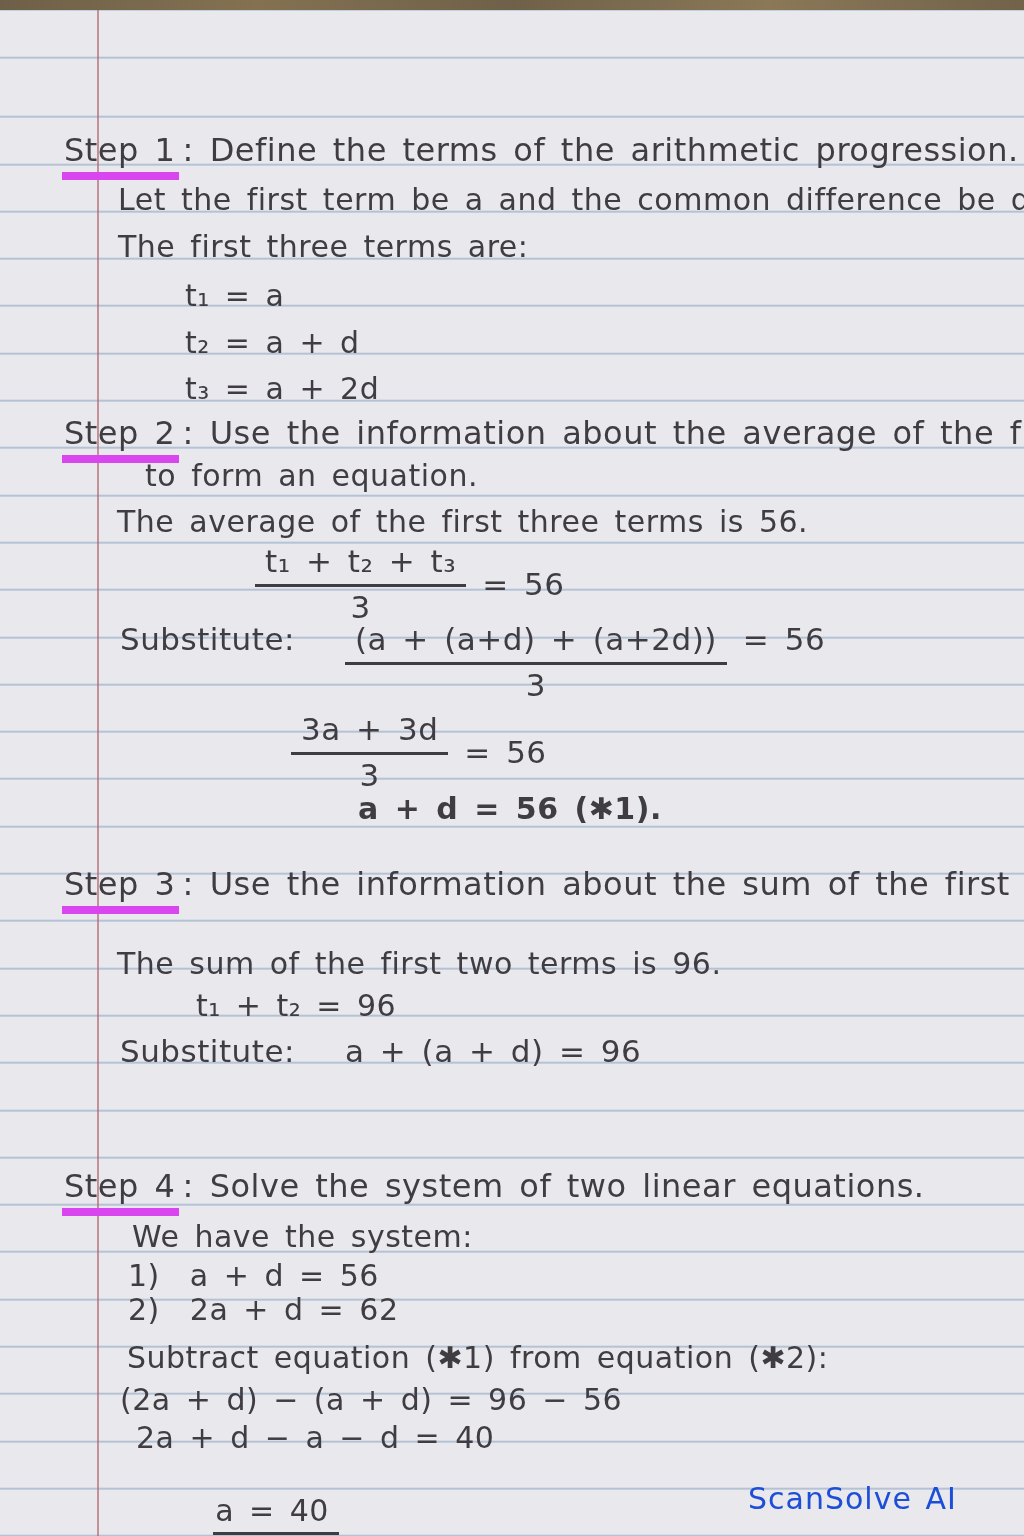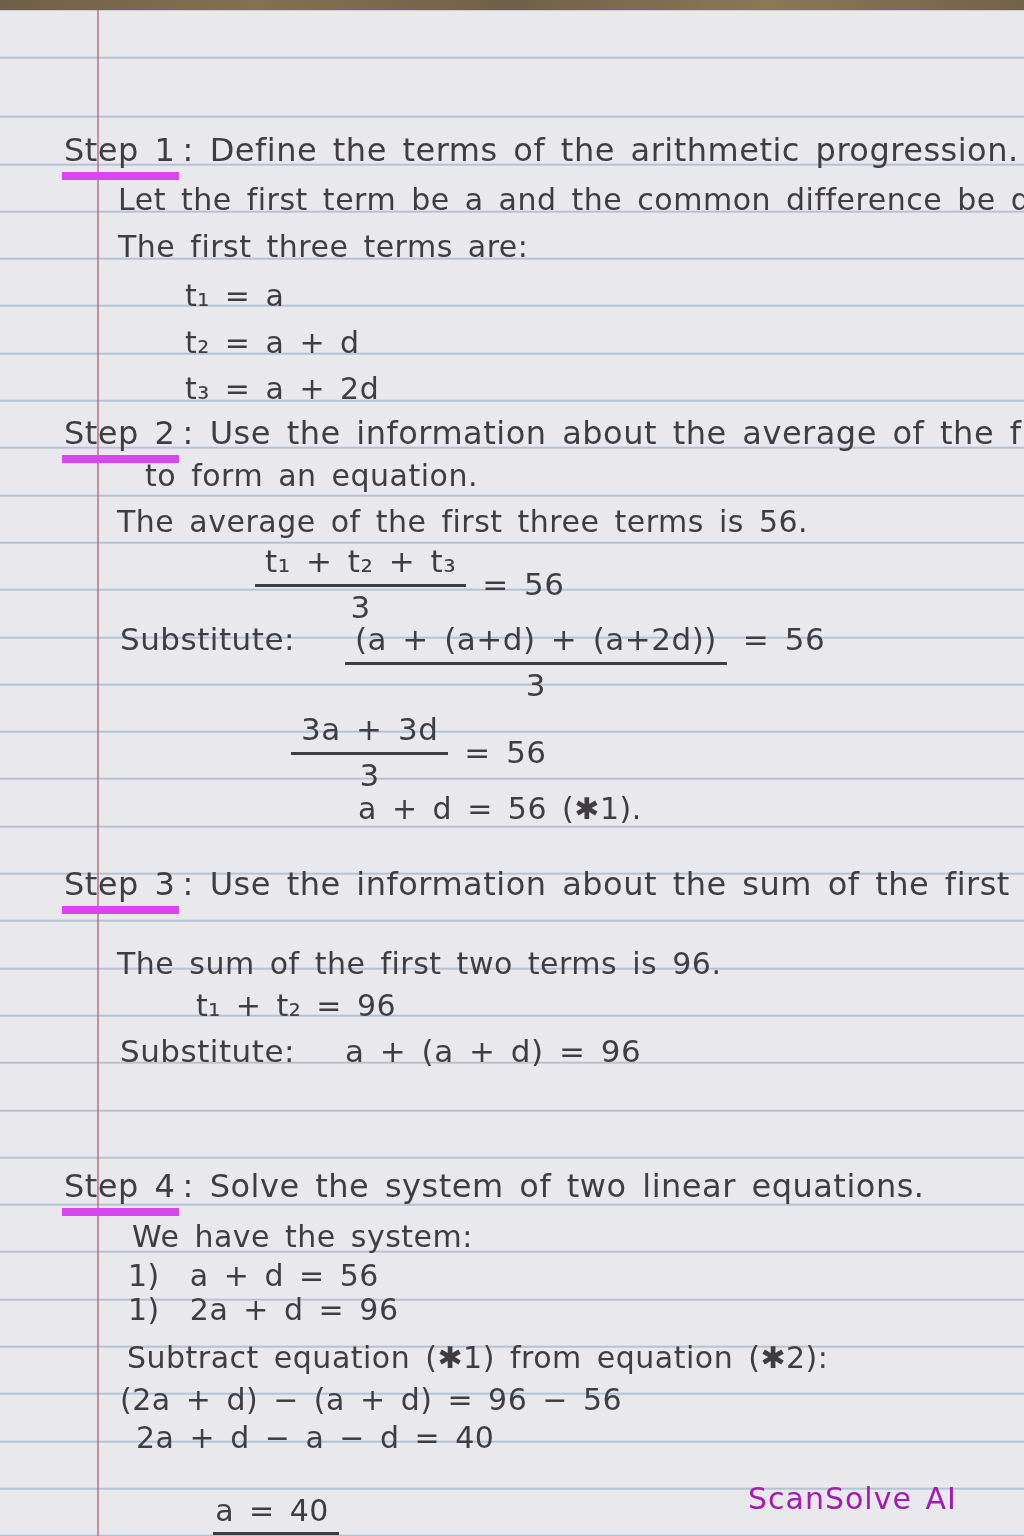--- a/index.html
+++ b/index.html
@@ -35,21 +35,21 @@
   .heading .colon{margin-left:3px;}
   .heading .heading-title{margin-left:16px;}
   .eq{font-size:30px;}
   .frac-row{display:flex;align-items:center;gap:16px;font-size:31px;}
   .frac-row.align-top{align-items:flex-start;}
   .frac{display:inline-flex;flex-direction:column;align-items:center;}
   .frac .num{padding:0 10px 4px;border-bottom:3px solid #3f3d42;}
   .frac .den{padding-top:3px;}
   .sub-label{margin-right:34px;}
   .result-underline{border-bottom:3px solid #3f3d42;padding:0 10px 4px 2px;}
-  .watermark{color:#a21caf;font-size:30px;letter-spacing:1px;word-spacing:3px;}
+  .watermark{color:#1d4ed8;font-size:30px;letter-spacing:1px;word-spacing:3px;}
 </style>
 </head>
 <body>
 
 <div class="page">
   <div class="desk-strip"></div>
   <div class="paper"></div>
   <div class="margin-line"></div>
 
   <div class="t heading" style="left:62px;top:132px;">
@@ -87,40 +87,40 @@
   </div>
 
   <div class="t frac-row" style="left:291px;top:712px;">
     <span class="frac">
       <span class="num">3a + 3d</span>
       <span class="den">3</span>
     </span>
     <span class="rhs">= 56</span>
   </div>
 
-  <div class="t eq" style="left:358px;top:792px;">a + d = 56 (✱1).</div>
+  <div class="t eq" style="left:358px;top:792px;font-weight:bold;">a + d = 56 (✱1).</div>
 
   <div class="t heading" style="left:62px;top:866px;">
     <span class="ul">Step 3</span><span class="colon">:</span>
     <span class="heading-title">Use the information about the sum of the first two terms to</span>
   </div>
   <div class="t" style="left:117px;top:947px;">The sum of the first two terms is 96.</div>
   <div class="t eq" style="left:196px;top:989px;">t₁ + t₂ = 96</div>
   <div class="t frac-row" style="left:120px;top:1034px;">
     <span class="sub-label">Substitute:</span>
     <span>a + (a + d) = 96</span>
   </div>
 
   <div class="t heading" style="left:62px;top:1168px;">
     <span class="ul">Step 4</span><span class="colon">:</span>
     <span class="heading-title">Solve the system of two linear equations.</span>
   </div>
   <div class="t" style="left:132px;top:1220px;">We have the system:</div>
   <div class="t eq" style="left:128px;top:1259px;">1)  a + d = 56</div>
-  <div class="t eq" style="left:128px;top:1293px;">1)  2a + d = 96</div>
+  <div class="t eq" style="left:128px;top:1293px;">2)  2a + d = 62</div>
   <div class="t" style="left:127px;top:1341px;">Subtract equation (✱1) from equation (✱2):</div>
   <div class="t eq" style="left:120px;top:1383px;">(2a + d) − (a + d) = 96 − 56</div>
   <div class="t eq" style="left:136px;top:1421px;">2a + d − a − d = 40</div>
   <div class="t eq" style="left:153px;top:1459px;">
     <span class="result-underline">a = 40</span>
   </div>
 
   <div class="t watermark" style="left:748px;top:1482px;">ScanSolve AI</div>
 </div>
 

